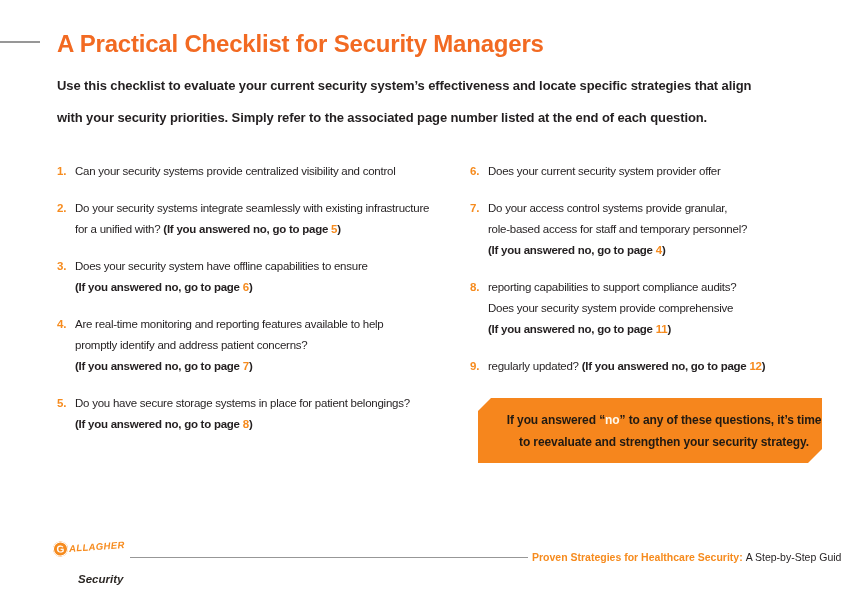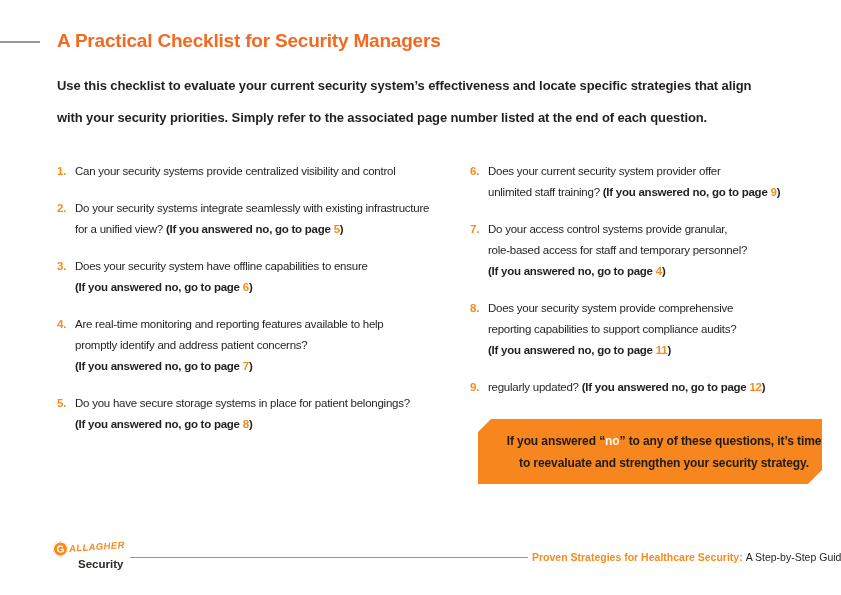--- a/index.html
+++ b/index.html
@@ -18,21 +18,21 @@
     font-family:"Liberation Sans", sans-serif;
     color:var(--ink);
     overflow:hidden;
   }
   .top-rule{
     position:absolute;left:0;top:41px;width:40px;height:2px;
     background:var(--rule-gray);
   }
   .page-title{
     position:absolute;left:57px;top:30px;
-    font-size:19px;font-weight:bold;color:var(--title-orange);
+    font-size:24px;font-weight:bold;color:var(--title-orange);
     letter-spacing:-0.2px;white-space:nowrap;
   }
   .intro{
     position:absolute;left:57px;top:70px;
     font-size:13px;font-weight:bold;line-height:32px;
     letter-spacing:-0.1px;
   }
   .intro .line{white-space:nowrap;}
   .checklist{
     position:absolute;left:57px;top:161px;width:758px;
@@ -75,22 +75,22 @@
     text-align:center;line-height:15px;
     box-shadow:0 0 0 1px #fff inset;
     flex:none;
   }
   .logo-brand{
     color:var(--accent-orange);
     font-size:9.5px;font-weight:bold;font-style:italic;
     letter-spacing:0.4px;margin-left:1px;
   }
   .logo-sub{
-    margin-left:25px;margin-top:1px;
-    font-size:11.5px;font-weight:bold;
+    margin-left:25px;margin-top:16px;
+    font-size:11.5px;font-weight:bold;font-style:italic;
     color:#2D2926;
   }
   .footer-rule{
     position:absolute;left:130px;top:557px;width:398px;height:1px;
     background:var(--rule-gray);
   }
   .footer-text{
     position:absolute;left:532px;top:551px;width:341px;
     display:flex;align-items:baseline;
     font-size:10.5px;white-space:nowrap;
@@ -118,21 +118,21 @@
       <div class="item-text">
         <div class="line"><span>Can your security systems provide centralized visibility and control</span></div>
       </div>
     </div>
 
     <div class="item">
       <span class="num">2.</span>
       <div class="item-text">
         <div class="line"><span>Do your security systems integrate seamlessly with existing infrastructure</span></div>
         <div class="line">
-          <span>for a unified view?</span>
+          <span>for a unified with?</span>
           <span class="cta"><span>(If you answered no, go to page </span><span class="pg">5</span><span>)</span></span>
         </div>
       </div>
     </div>
 
     <div class="item">
       <span class="num">3.</span>
       <div class="item-text">
         <div class="line"><span>Does your security system have offline capabilities to ensure</span></div>
         <div class="line">
@@ -162,43 +162,39 @@
       </div>
     </div>
 
   </div>
   <div class="col col-right">
 
     <div class="item">
       <span class="num">6.</span>
       <div class="item-text">
         <div class="line"><span>Does your current security system provider offer</span></div>
-        <div class="line">
-          <span>unlimited staff training?</span>
-          <span class="cta"><span>(If you answered no, go to page </span><span class="pg">9</span><span>)</span></span>
-        </div>
       </div>
     </div>
 
     <div class="item">
       <span class="num">7.</span>
       <div class="item-text">
         <div class="line"><span>Do your access control systems provide granular,</span></div>
         <div class="line"><span>role-based access for staff and temporary personnel?</span></div>
         <div class="line">
           <span class="cta"><span>(If you answered no, go to page </span><span class="pg">4</span><span>)</span></span>
         </div>
       </div>
     </div>
 
     <div class="item">
       <span class="num">8.</span>
       <div class="item-text">
+        <div class="line"><span>reporting capabilities to support compliance audits?</span></div>
         <div class="line"><span>Does your security system provide comprehensive</span></div>
-        <div class="line"><span>reporting capabilities to support compliance audits?</span></div>
         <div class="line">
           <span class="cta"><span>(If you answered no, go to page </span><span class="pg">11</span><span>)</span></span>
         </div>
       </div>
     </div>
 
     <div class="item">
       <span class="num">9.</span>
       <div class="item-text">
         <div class="line">

